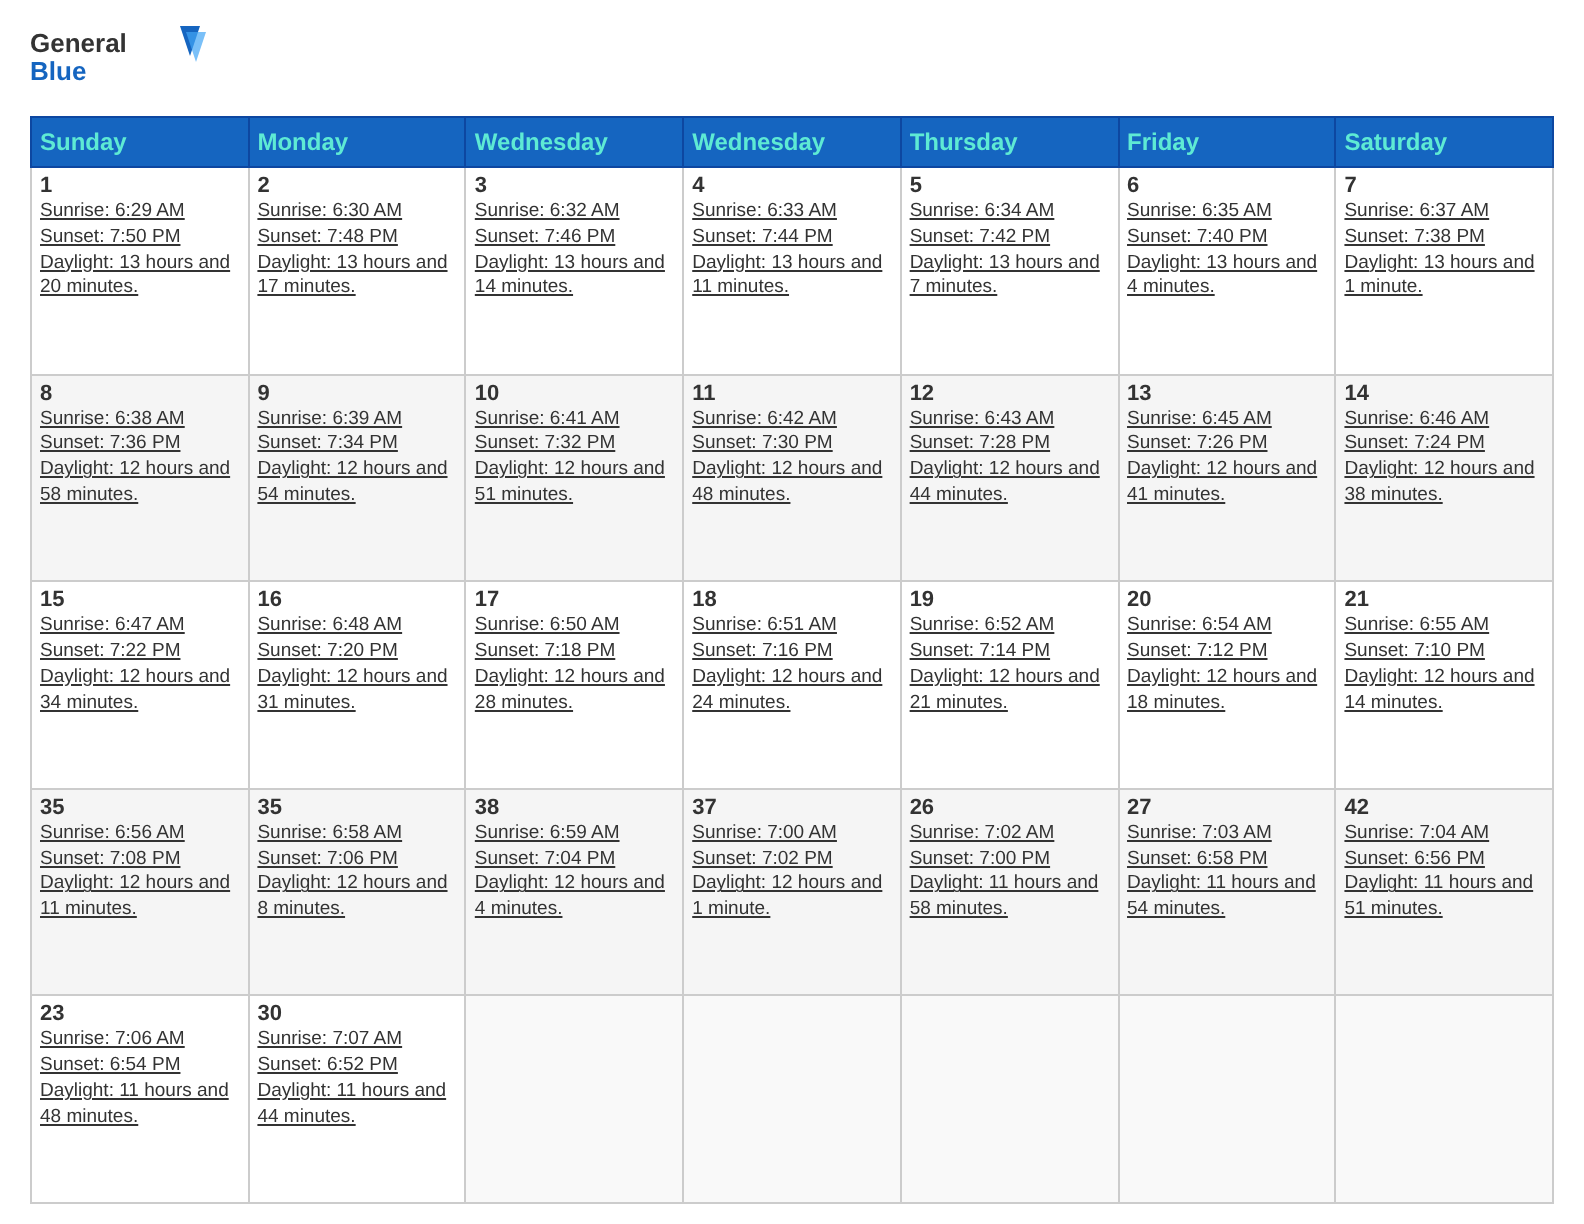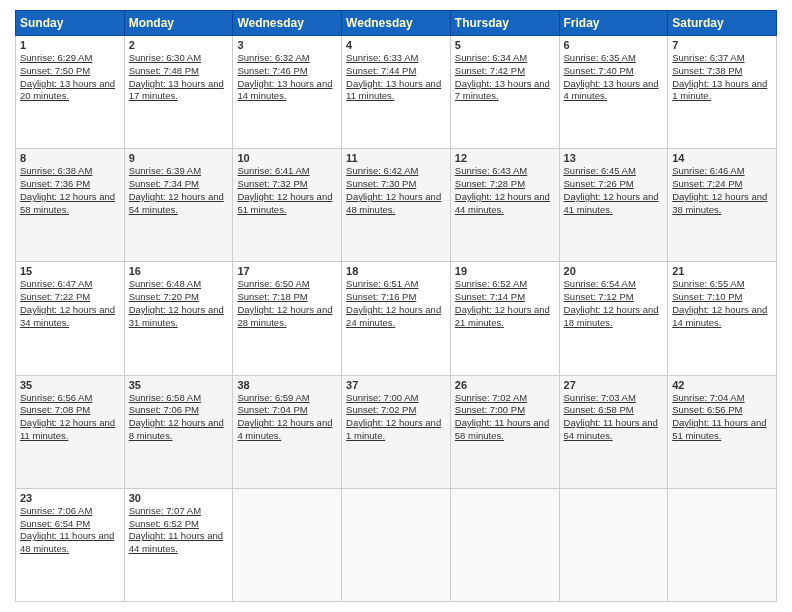--- a/index.html
+++ b/index.html
@@ -40,21 +40,21 @@
       font-size: 13px;
       color: #555;
     }
     .calendar-table {
       width: 100%;
       border-collapse: collapse;
       flex: 1;
     }
     .calendar-table th {
       background-color: #1565c0;
-      color: #fef9c3;
+      color: #5eead4;
       font-size: 12px;
       font-weight: bold;
       padding: 5px 4px;
       text-align: left;
       border: 1px solid #0d47a1;
       margin-left: 32px;
     }
     .calendar-table td {
       border: 1px solid #ccc;
       vertical-align: top;
@@ -78,20 +78,34 @@
       text-decoration: underline;
     }
     .empty-cell {
       background: #f9f9f9 !important;
     }
   </style>
 </head>
 <body>
 
 <div class="page">
+  <div class="header">
+    <div class="logo">
+    <svg width="90" height="40" viewBox="0 0 90 40">
+      <text x="0" y="16" font-size="13" font-weight="bold" fill="#333" font-family="Arial">General</text>
+      <text x="0" y="30" font-size="13" font-weight="bold" fill="#1565c0" font-family="Arial">Blue</text>
+      <polygon points="75,3 85,3 80,18" fill="#1565c0"></polygon>
+      <polygon points="78,6 88,6 83,21" fill="#42a5f5" opacity="0.7"></polygon>
+    </svg>
+  </div>
+    <div class="title-block">
+      <div class="month-title"></div>
+      <div class="location"></div>
+    </div>
+  </div>
 
   <table class="calendar-table">
     <thead>
       <tr>
       <th>Sunday</th>
           <th>Monday</th>
           <th>Wednesday</th>
           <th>Wednesday</th>
           <th>Thursday</th>
           <th>Friday</th>

